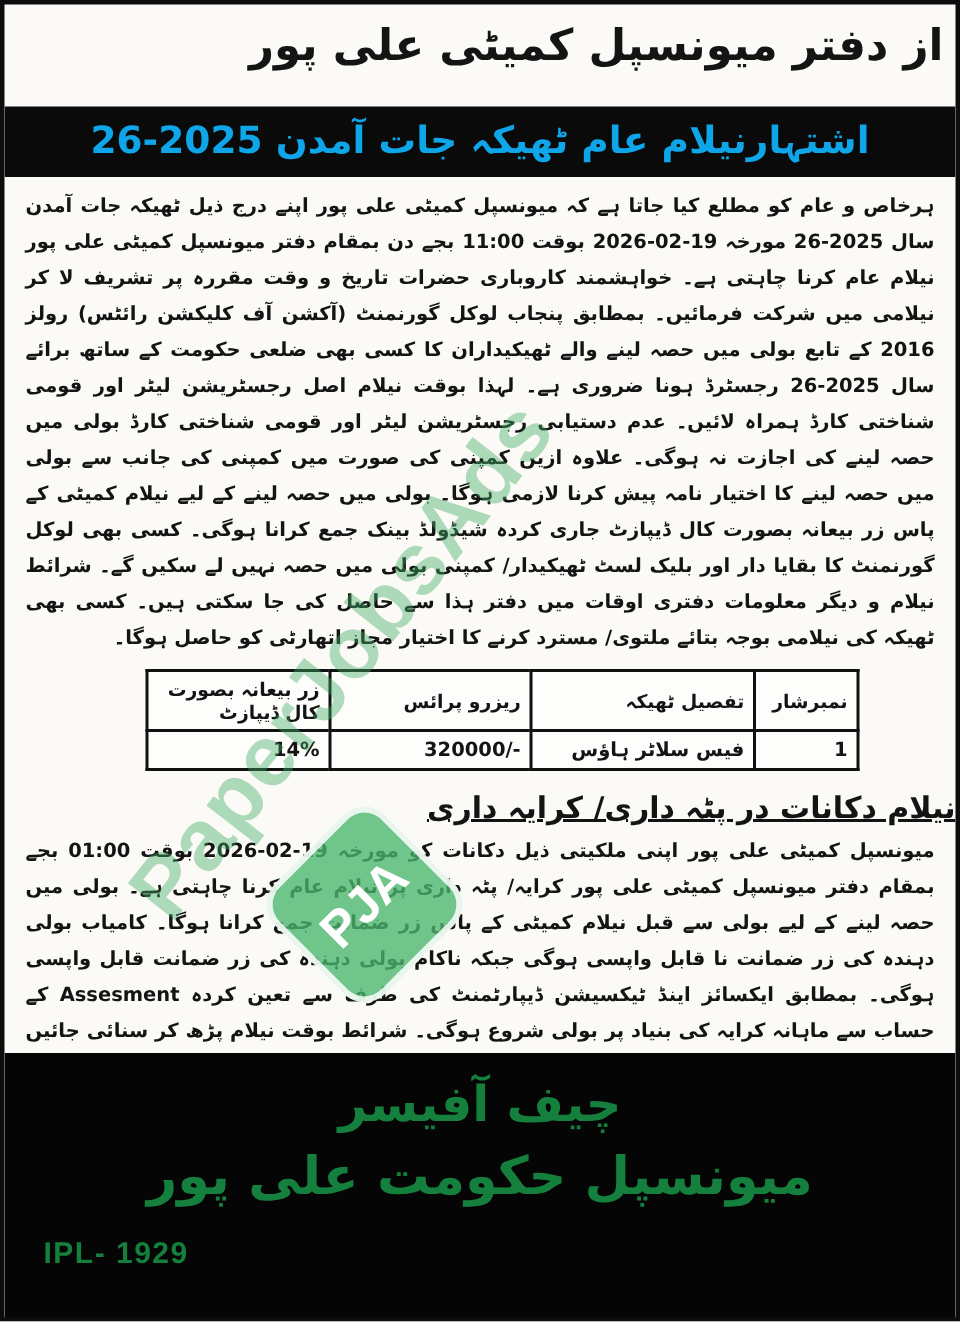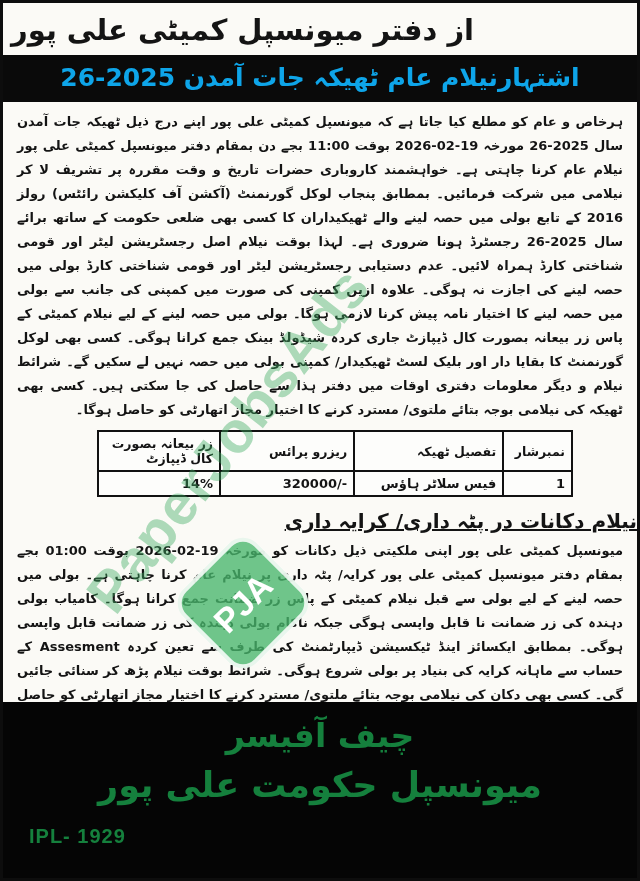--- a/index.html
+++ b/index.html
@@ -9,22 +9,22 @@
     margin:0 auto;
     background:#fbfaf6;
     box-sizing:border-box;
     border:3px solid #0d0d0d;
     overflow:hidden;
     font-family:"DejaVu Sans",sans-serif;
     color:#141414;
   }
   
   .masthead{
-    text-align:left;
-    padding:10px 8px 8px 8px;
+    text-align:right;
+    padding:10px 8px 24px 8px;
     font-size:29px;
     font-weight:bold;
     direction:rtl;
     letter-spacing:0;
   }
   .banner{
     background:#0a0a0a;
     color:#0ea5e9;
     text-align:center;
     direction:rtl;

